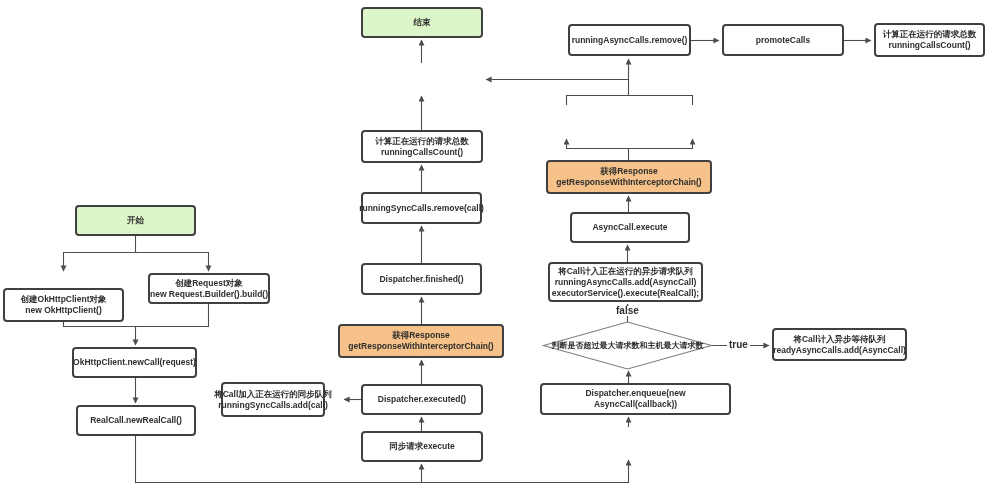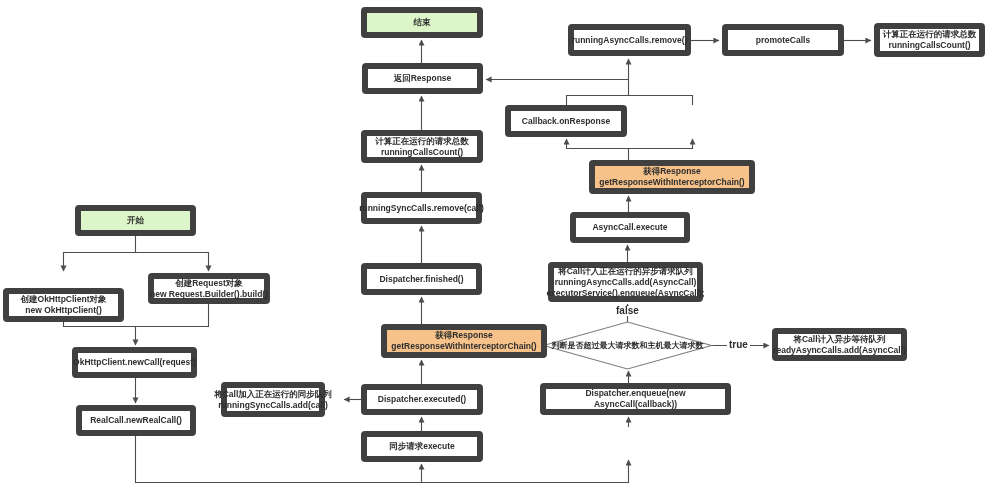--- a/index.html
+++ b/index.html
@@ -7,36 +7,36 @@
     position:relative;
     width:1000px;height:489px;
     background:#ffffff;
     font-family:"Liberation Sans","DejaVu Sans",sans-serif;
     overflow:hidden;
   }
   .wires{position:absolute;left:0;top:0;width:1000px;height:489px;}
   .node{
     position:absolute;
     box-sizing:border-box;
-    border:6px solid #404040;
+    border:2px solid #404040;
     border-radius:4px;
     background:#ffffff;
     display:flex;
     flex-direction:column;
     align-items:center;
     justify-content:center;
     text-align:center;
     font-size:8.5px;
     font-weight:bold;
     color:#2e2e2e;
     line-height:11px;
     white-space:nowrap;
   }
   .node.green{background:#ddf6c9;}
-  .node.orange{background:#f6c289;margin-left:43px;}
+  .node.orange{background:#f6c289;}
   .node.naked{border:none;background:transparent;font-size:8px;}
   .edge-label{
     position:absolute;
     font-size:10px;
     font-weight:bold;
     color:#2e2e2e;
     background:#ffffff;
     padding:0 2px;
     line-height:10px;
   }
@@ -113,23 +113,20 @@
     <span>创建Request对象</span>
     <span>new Request.Builder().build()</span>
   </div>
   <div class="node" style="left:72px;top:347px;width:125px;height:31px">
     <span>OkHttpClient.newCall(request)</span>
   </div>
   <div class="node" style="left:76px;top:405px;width:120px;height:31px">
     <span>RealCall.newRealCall()</span>
   </div>
 
-  <div class="node" style="left:362px;top:63px;width:121px;height:31px">
-    <span>返回Response</span>
-  </div>
   <div class="node" style="left:361px;top:130px;width:122px;height:33px">
     <span>计算正在运行的请求总数</span>
     <span>runningCallsCount()</span>
   </div>
   <div class="node" style="left:361px;top:192px;width:121px;height:32px">
     <span>runningSyncCalls.remove(call)</span>
   </div>
   <div class="node" style="left:361px;top:263px;width:121px;height:32px">
     <span>Dispatcher.finished()</span>
   </div>
@@ -151,34 +148,31 @@
   <div class="node" style="left:568px;top:24px;width:123px;height:32px">
     <span>runningAsyncCalls.remove()</span>
   </div>
   <div class="node" style="left:722px;top:24px;width:122px;height:32px">
     <span>promoteCalls</span>
   </div>
   <div class="node" style="left:874px;top:23px;width:111px;height:34px">
     <span>计算正在运行的请求总数</span>
     <span>runningCallsCount()</span>
   </div>
-  <div class="node" style="left:505px;top:105px;width:122px;height:32px">
-    <span>Callback.onResponse</span>
-  </div>
   <div class="node orange" style="left:546px;top:160px;width:166px;height:34px">
     <span>获得Response</span>
     <span>getResponseWithInterceptorChain()</span>
   </div>
   <div class="node" style="left:570px;top:212px;width:120px;height:31px">
     <span>AsyncCall.execute</span>
   </div>
   <div class="node" style="left:548px;top:262px;width:155px;height:40px">
     <span>将Call计入正在运行的异步请求队列</span>
     <span>runningAsyncCalls.add(AsyncCall)</span>
-    <span>executorService().enqueue(AsyncCall);</span>
+    <span>executorService().execute(RealCall);</span>
   </div>
   <div class="node naked" style="left:548px;top:337px;width:159px;height:17px">
     <span>判断是否超过最大请求数和主机最大请求数</span>
   </div>
   <div class="node" style="left:772px;top:328px;width:135px;height:33px">
     <span>将Call计入异步等待队列</span>
     <span>readyAsyncCalls.add(AsyncCall)</span>
   </div>
   <div class="node" style="left:540px;top:383px;width:191px;height:32px">
     <span>Dispatcher.enqueue(new</span>

